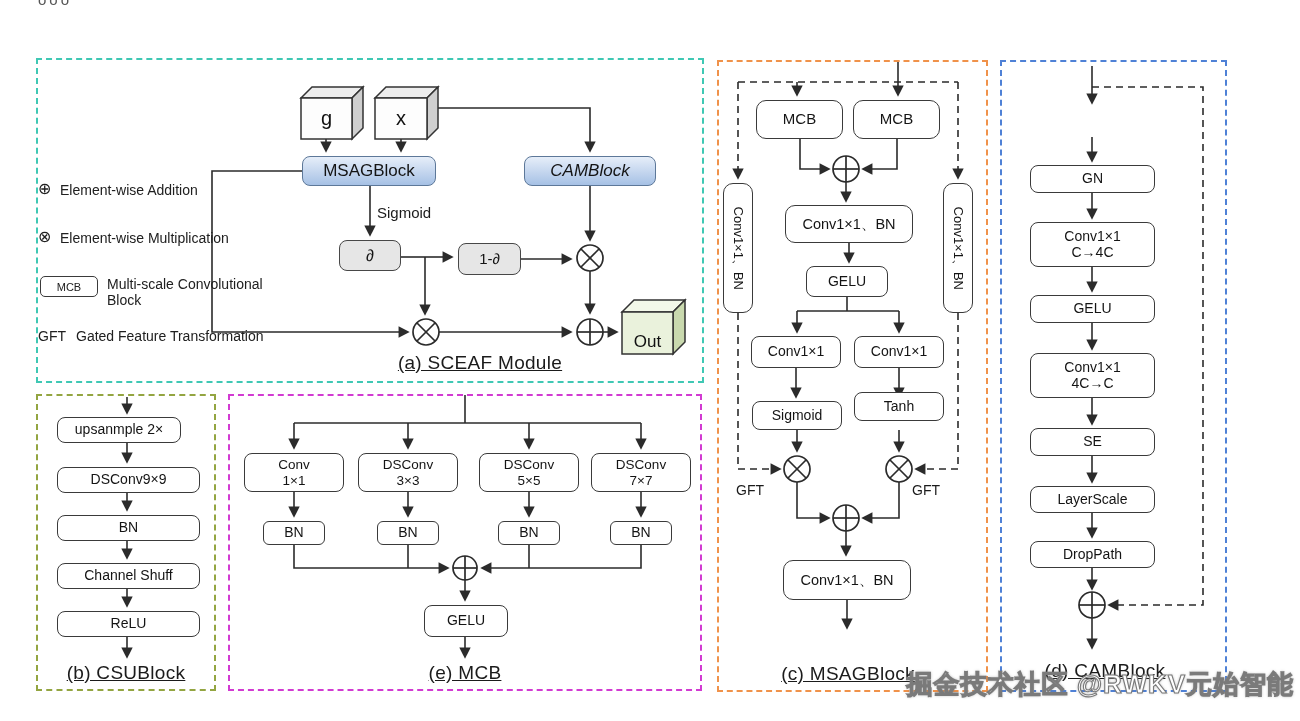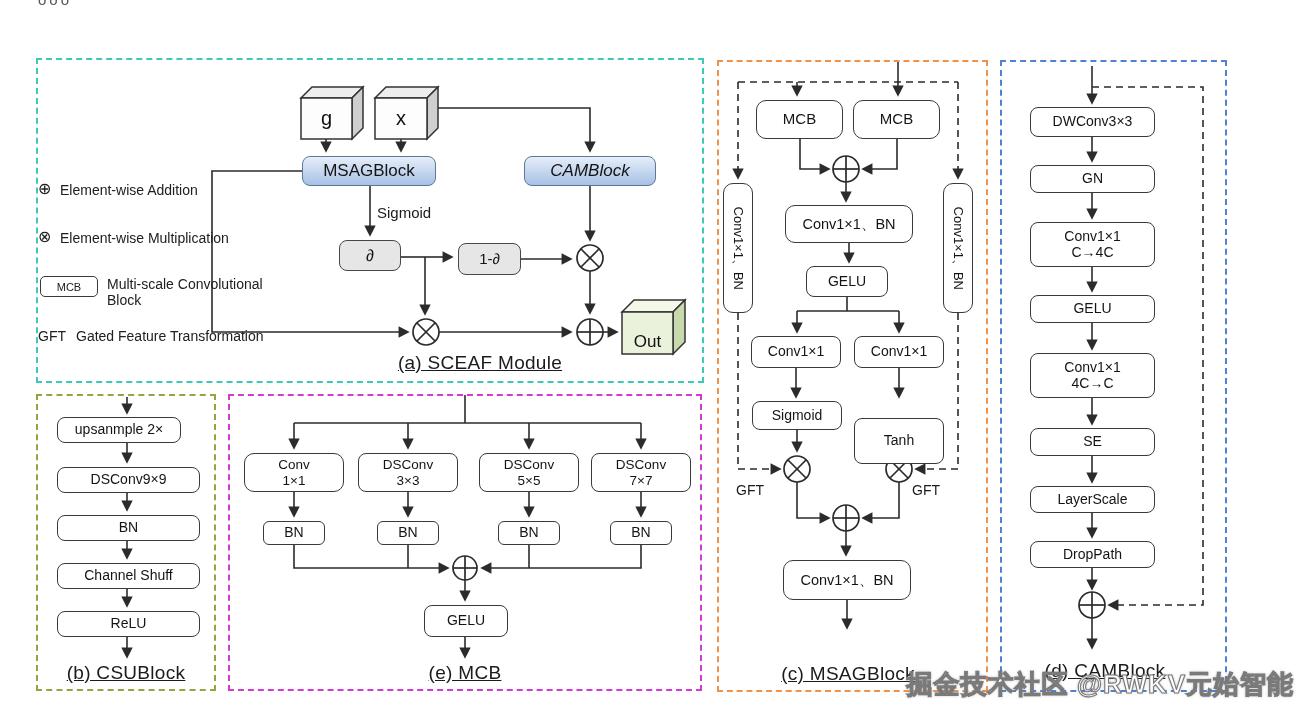--- a/index.html
+++ b/index.html
@@ -242,21 +242,21 @@
   <div class="cube-label" style="left:622px;top:312px;width:51px;height:60px;font-size:17px;">Out</div>
   <div class="caption" style="left:340px;top:352px;width:280px;">(a) SCEAF Module</div>
 
   <div class="node" style="left:57px;top:417px;width:124px;height:26px;">upsanmple 2×</div>
   <div class="node" style="left:57px;top:467px;width:143px;height:26px;">DSConv9×9</div>
   <div class="node" style="left:57px;top:515px;width:143px;height:26px;">BN</div>
   <div class="node" style="left:57px;top:563px;width:143px;height:26px;">Channel Shuff</div>
   <div class="node" style="left:57px;top:611px;width:143px;height:26px;">ReLU</div>
   <div class="caption" style="left:36px;top:662px;width:180px;">(b) CSUBlock</div>
 
-  <div class="node" style="left:244px;top:453px;width:100px;height:39px;font-size:13.5px;border-radius:10px;">Conv
+  <div class="node" style="left:244px;top:453px;width:100px;height:39px;font-size:13.5px;">Conv
 1×1</div>
   <div class="node" style="left:358px;top:453px;width:100px;height:39px;font-size:13.5px;">DSConv
 3×3</div>
   <div class="node" style="left:479px;top:453px;width:100px;height:39px;font-size:13.5px;">DSConv
 5×5</div>
   <div class="node" style="left:591px;top:453px;width:100px;height:39px;font-size:13.5px;">DSConv
 7×7</div>
   <div class="node" style="left:263px;top:521px;width:62px;height:24px;border-radius:6px;">BN</div>
   <div class="node" style="left:377px;top:521px;width:62px;height:24px;border-radius:6px;">BN</div>
   <div class="node" style="left:498px;top:521px;width:62px;height:24px;border-radius:6px;">BN</div>
@@ -270,27 +270,26 @@
     <span>Conv1×1、BN</span>
   </div>
   <div class="node vbox" style="left:943px;top:183px;width:30px;height:130px;border-radius:10px;">
     <span>Conv1×1、BN</span>
   </div>
   <div class="node" style="left:785px;top:205px;width:128px;height:38px;font-size:14.5px;border-radius:10px;">Conv1×1、BN</div>
   <div class="node" style="left:806px;top:266px;width:82px;height:31px;">GELU</div>
   <div class="node" style="left:751px;top:336px;width:90px;height:32px;">Conv1×1</div>
   <div class="node" style="left:854px;top:336px;width:90px;height:32px;">Conv1×1</div>
   <div class="node" style="left:752px;top:401px;width:90px;height:29px;">Sigmoid</div>
-  <div class="node" style="left:854px;top:418px;width:90px;height:46px;">Tanh</div>
+  <div class="node" style="left:854px;top:392px;width:90px;height:29px;">Tanh</div>
   <div class="float-label" style="left:736px;top:482px;font-size:14px;">GFT</div>
   <div class="float-label" style="left:912px;top:482px;font-size:14px;">GFT</div>
   <div class="node" style="left:783px;top:560px;width:128px;height:40px;font-size:14.5px;border-radius:10px;">Conv1×1、BN</div>
   <div class="caption" style="left:753px;top:663px;width:190px;">(c) MSAGBlock</div>
 
-  <div class="node" style="left:1030px;top:107px;width:125px;height:30px;">DWConv3×3</div>
   <div class="node" style="left:1030px;top:165px;width:125px;height:28px;">GN</div>
   <div class="node" style="left:1030px;top:222px;width:125px;height:45px;">Conv1×1
 C→4C</div>
   <div class="node" style="left:1030px;top:295px;width:125px;height:28px;">GELU</div>
   <div class="node" style="left:1030px;top:353px;width:125px;height:45px;">Conv1×1
 4C→C</div>
   <div class="node" style="left:1030px;top:428px;width:125px;height:28px;">SE</div>
   <div class="node" style="left:1030px;top:486px;width:125px;height:27px;">LayerScale</div>
   <div class="node" style="left:1030px;top:541px;width:125px;height:27px;">DropPath</div>
   <div class="caption" style="left:1002px;top:660px;width:190px;padding-left:8px;">(d) CAMBlock</div>

